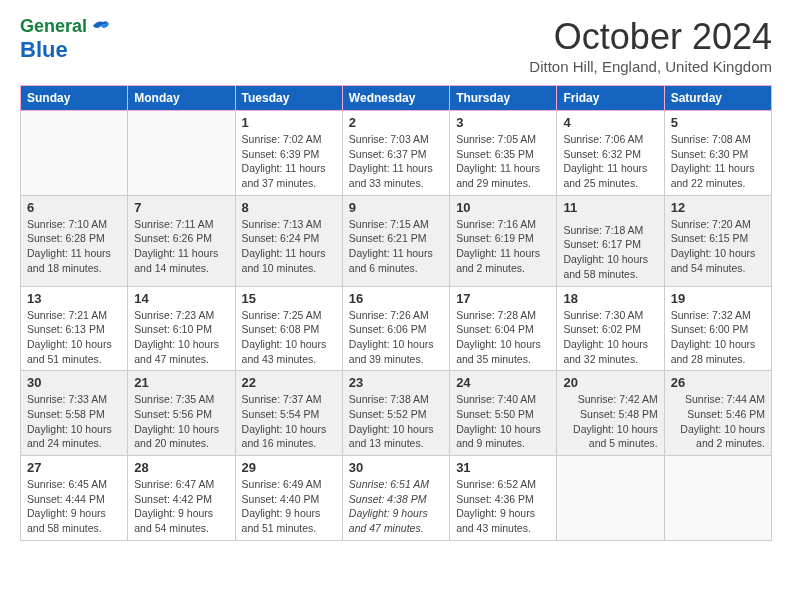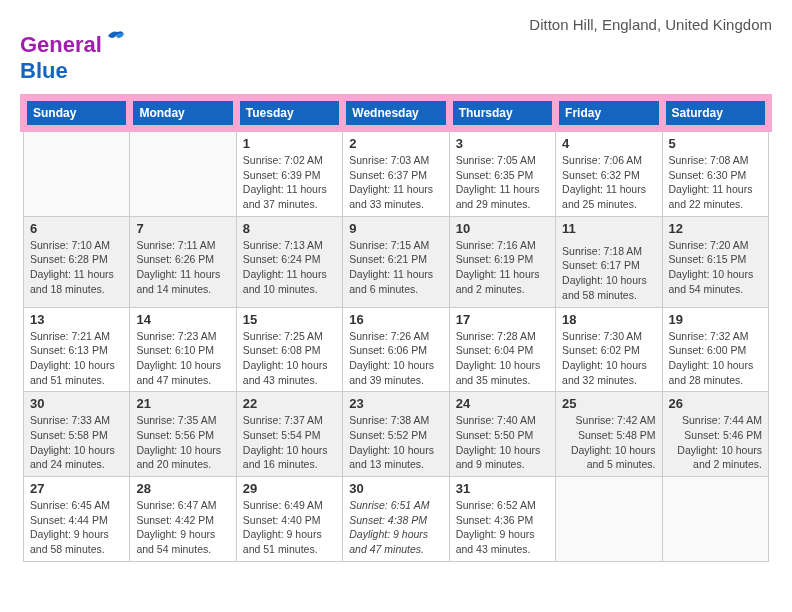--- a/index.html
+++ b/index.html
@@ -40,21 +40,21 @@
       border-collapse: collapse;
       font-size: 11px;
     }
     .calendar th {
       background: #1565c0;
       color: #fff;
       text-align: left;
       padding: 5px 6px;
       font-size: 12px;
       font-weight: bold;
-      border: 7px solid #f9a8d4;
+      border: 1px solid #f9a8d4;
     }
     .calendar td {
       border: 1px solid #ccc;
       vertical-align: top;
       padding: 4px 6px;
       width: calc(100% / 7);
       min-height: 80px;
       height: 80px;
       background: #fff;
     }
@@ -75,29 +75,30 @@
     .row-shade td {
       background: #f0f0f0;
     }
   </style>
 </head>
 <body>
 
 <div class="header-section">
   <div class="logo">
     <div class="logo-line1">
-      <span style="font-size:22px;font-weight:bold;color:#a21caf;margin-top:16px;">General</span>
+      <span style="font-size:18px;font-weight:bold;color:#15803d;">General</span>
       <svg width="22" height="18" viewBox="0 0 22 18">
         <path d="M4 8 Q8 2 14 4 Q18 2 20 6 Q16 5 12 8 Q8 12 4 8Z" fill="#1565c0"></path>
         <path d="M12 8 Q16 5 20 6 Q18 10 14 10Z" fill="#1e88e5"></path>
       </svg>
     </div>
     <div class="logo-line2">Blue</div>
   </div>
   <div class="title-section">
+    <div class="month-title">October 2024</div>
     <div class="location">Ditton Hill, England, United Kingdom</div>
   </div>
 </div>
 
 <table class="calendar">
   <thead>
     <tr>
       <th>Sunday</th>
       <th>Monday</th>
       <th>Tuesday</th>
@@ -255,21 +256,21 @@
 Sunset: 5:52 PM
 Daylight: 10 hours and 13 minutes.</div>
         </td>
         <td>
           <div class="day-number">24</div>
           <div class="day-info" style="white-space: pre-line;">Sunrise: 7:40 AM
 Sunset: 5:50 PM
 Daylight: 10 hours and 9 minutes.</div>
         </td>
         <td>
-          <div class="day-number">25</div>
+          <div class="day-number">20</div>
           <div class="day-info" style="white-space: pre-line; text-align: right;">Sunrise: 7:42 AM
 Sunset: 5:48 PM
 Daylight: 10 hours and 5 minutes.</div>
         </td>
         <td>
           <div class="day-number">26</div>
           <div class="day-info" style="white-space: pre-line; text-align: right;">Sunrise: 7:44 AM
 Sunset: 5:46 PM
 Daylight: 10 hours and 2 minutes.</div>
         </td>

